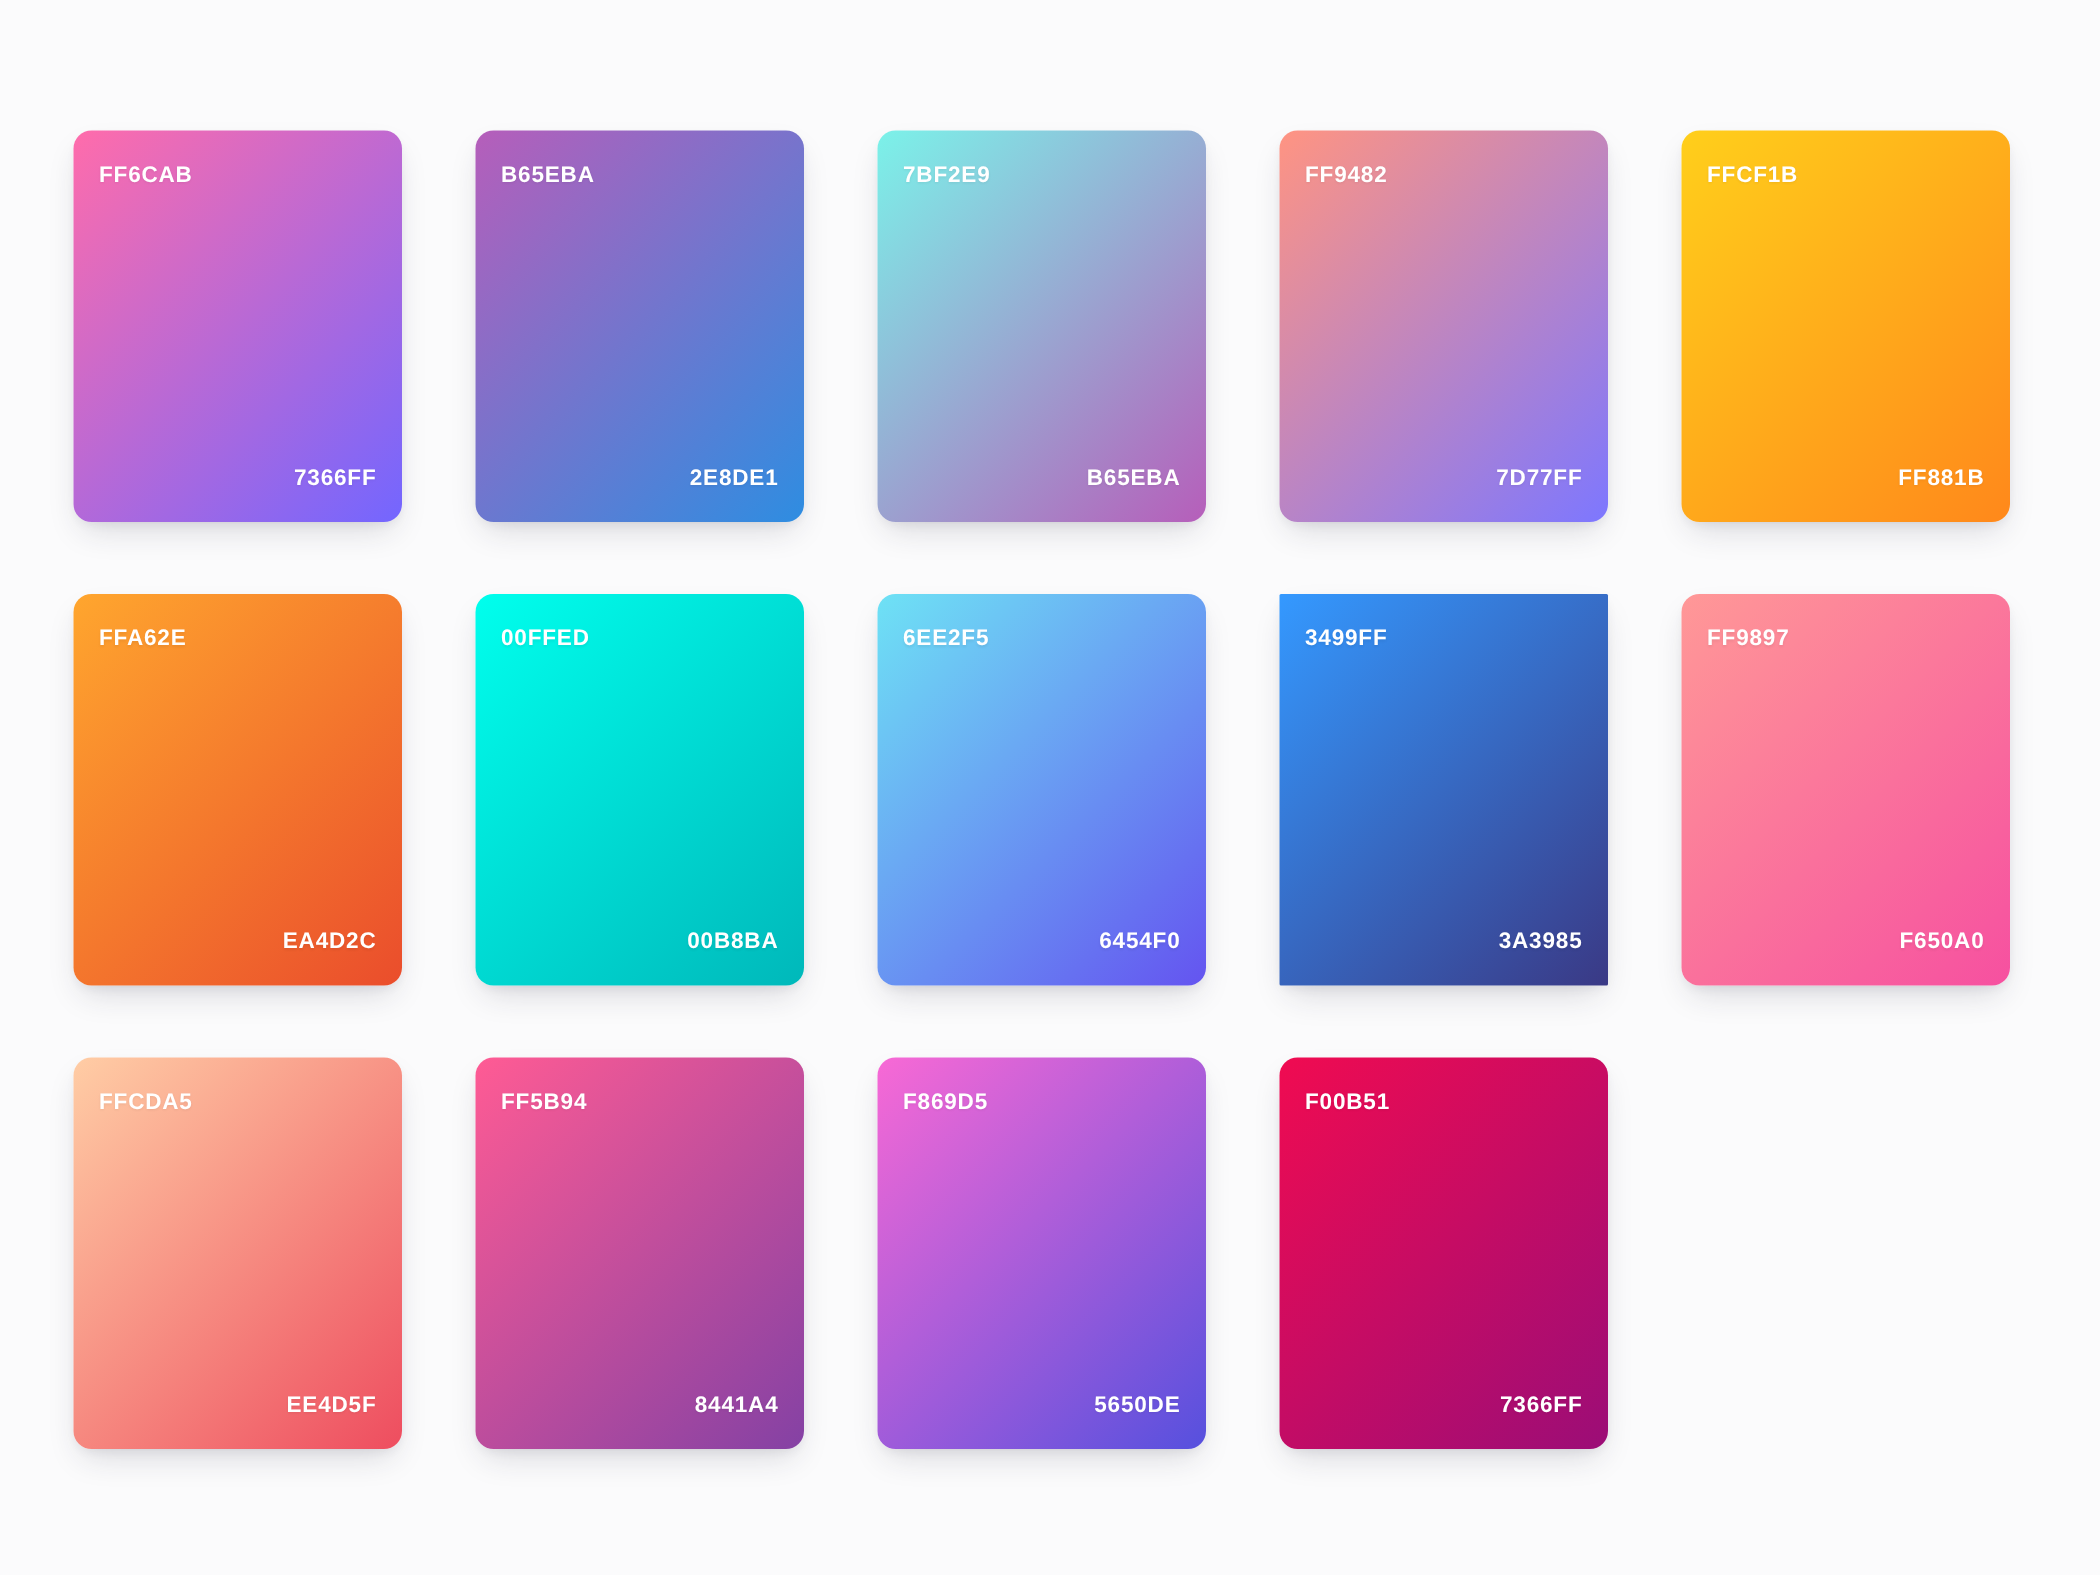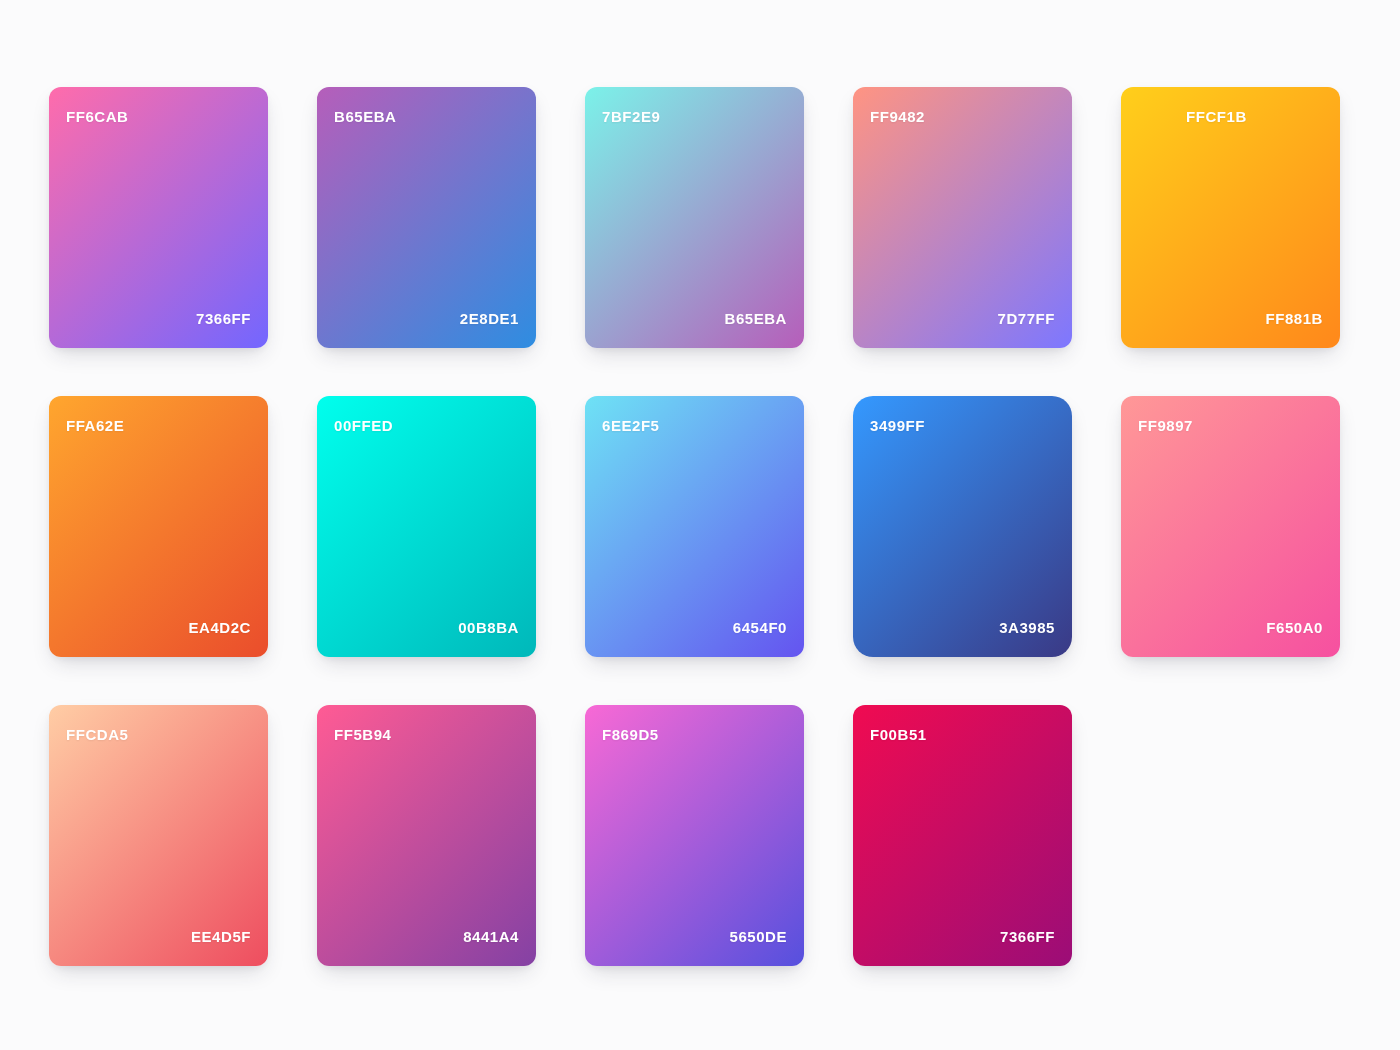--- a/index.html
+++ b/index.html
@@ -76,36 +76,36 @@
     </div>
     <div class="swatch-card" style="border-radius: 12px; background: linear-gradient(135deg, rgb(123, 242, 233) 0%, rgb(182, 94, 186) 100%);">
       <span class="swatch-label start" style="color: rgb(255, 255, 255);">7BF2E9</span>
       <span class="swatch-label end" style="color: rgb(255, 255, 255);">B65EBA</span>
     </div>
     <div class="swatch-card" style="border-radius: 12px; background: linear-gradient(135deg, rgb(255, 148, 130) 0%, rgb(125, 119, 255) 100%);">
       <span class="swatch-label start" style="color: rgb(255, 255, 255);">FF9482</span>
       <span class="swatch-label end" style="color: rgb(255, 255, 255);">7D77FF</span>
     </div>
     <div class="swatch-card" style="border-radius: 12px; background: linear-gradient(135deg, rgb(255, 207, 27) 0%, rgb(255, 136, 27) 100%);">
-      <span class="swatch-label start" style="color: rgb(255, 255, 255); margin-left: 48px;">FFCF1B</span>
+      <span class="swatch-label start" style="color: rgb(255, 255, 255);">FFCF1B</span>
       <span class="swatch-label end" style="color: rgb(255, 255, 255);">FF881B</span>
     </div>
     <div class="swatch-card" style="border-radius: 12px; background: linear-gradient(135deg, rgb(255, 166, 46) 0%, rgb(234, 77, 44) 100%);">
       <span class="swatch-label start" style="color: rgb(255, 255, 255);">FFA62E</span>
       <span class="swatch-label end" style="color: rgb(255, 255, 255);">EA4D2C</span>
     </div>
     <div class="swatch-card" style="border-radius: 12px; background: linear-gradient(135deg, rgb(0, 255, 237) 0%, rgb(0, 184, 186) 100%);">
       <span class="swatch-label start" style="color: rgb(255, 255, 255);">00FFED</span>
       <span class="swatch-label end" style="color: rgb(255, 255, 255);">00B8BA</span>
     </div>
     <div class="swatch-card" style="border-radius: 12px; background: linear-gradient(135deg, rgb(110, 226, 245) 0%, rgb(100, 84, 240) 100%);">
       <span class="swatch-label start" style="color: rgb(255, 255, 255);">6EE2F5</span>
       <span class="swatch-label end" style="color: rgb(255, 255, 255);">6454F0</span>
     </div>
-    <div class="swatch-card" style="border-radius: 20px; background: linear-gradient(135deg, rgb(52, 153, 255) 0%, rgb(58, 57, 133) 100%);">
+    <div class="swatch-card" style="border-radius: 1px; background: linear-gradient(135deg, rgb(52, 153, 255) 0%, rgb(58, 57, 133) 100%);">
       <span class="swatch-label start" style="color: rgb(255, 255, 255);">3499FF</span>
       <span class="swatch-label end" style="color: rgb(255, 255, 255);">3A3985</span>
     </div>
     <div class="swatch-card" style="border-radius: 12px; background: linear-gradient(135deg, rgb(255, 152, 151) 0%, rgb(246, 80, 160) 100%); padding-left: 36px;">
       <span class="swatch-label start" style="color: rgb(255, 255, 255);">FF9897</span>
       <span class="swatch-label end" style="color: rgb(255, 255, 255);">F650A0</span>
     </div>
     <div class="swatch-card" style="border-radius: 12px; background: linear-gradient(135deg, rgb(255, 205, 165) 0%, rgb(238, 77, 95) 100%);">
       <span class="swatch-label start" style="color: rgb(255, 255, 255);">FFCDA5</span>
       <span class="swatch-label end" style="color: rgb(255, 255, 255); text-align: right;">EE4D5F</span>

